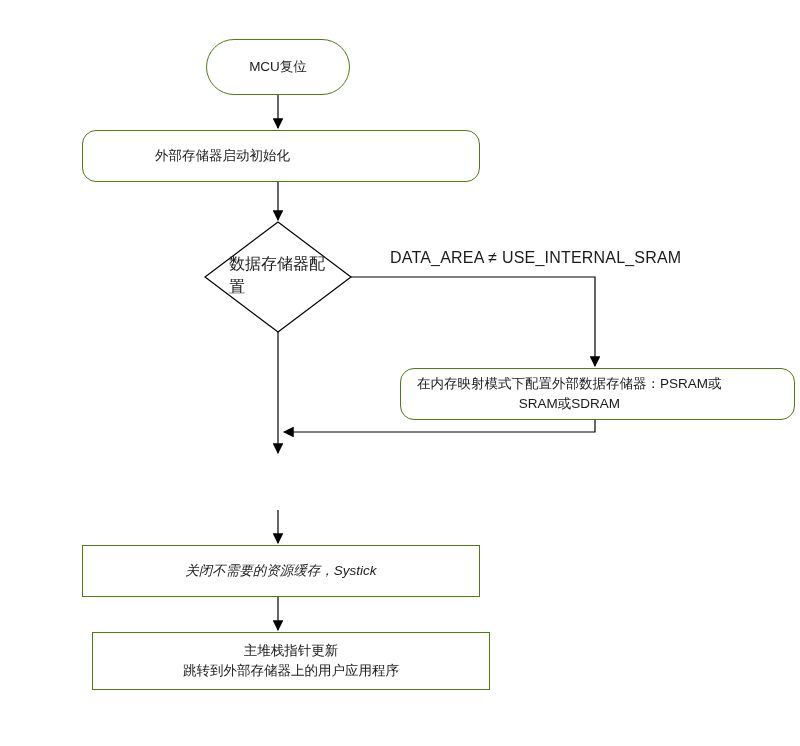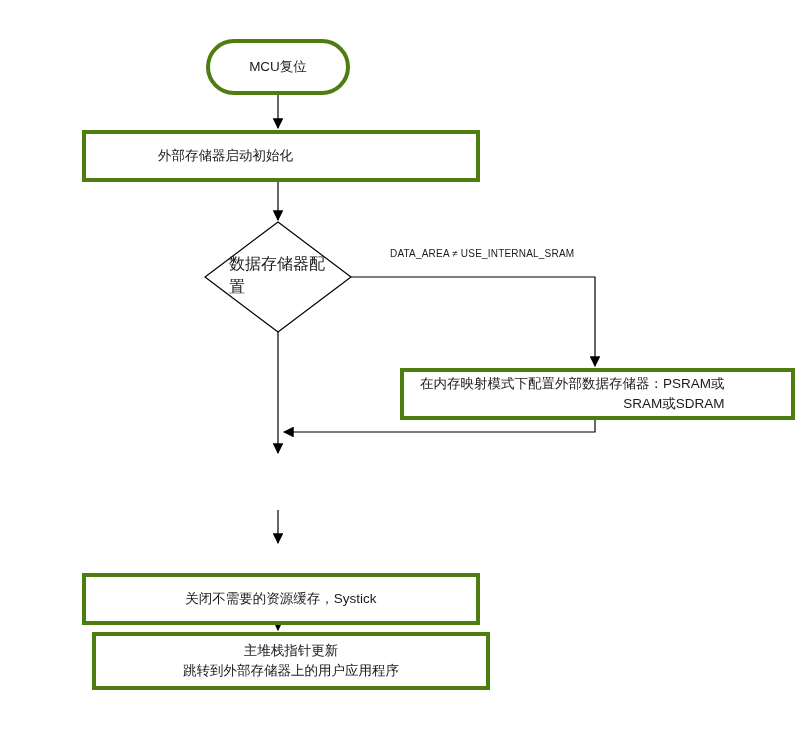--- a/index.html
+++ b/index.html
@@ -15,49 +15,49 @@
     background: #ffffff;
     overflow: hidden;
   }
   svg.connectors {
     position: absolute;
     left: 0; top: 0;
     width: 800px; height: 746px;
   }
   .node {
     position: absolute;
-    border: 4px solid #4d7c0f;
+    border: 1px solid #4d7c0f;
     background: #ffffff;
     color: #1a1a1a;
     font-size: 13.5px;
     line-height: 1.5;
     display: flex;
     align-items: center;
     white-space: pre-line;
   }
   .node.centered { justify-content: center; text-align: center; }
-  .node.leftpad  { justify-content: flex-start; text-align: right; }
+  .node.leftpad  { justify-content: flex-start; text-align: center; border-radius: 14px; }
   .oval {
     border-radius: 28px;
     justify-content: center;
     text-align: center;
   }
   .floating-label {
     position: absolute;
     background: transparent;
     color: #1a1a1a;
     white-space: pre-line;
   }
   .decision-label {
     font-size: 16px;
     line-height: 1.45;
     text-align: left;
   }
   .branch-label {
-    font-size: 10px;
+    font-size: 16px;
     line-height: 1.2;
     white-space: nowrap;
     letter-spacing: 0.2px;
   }
 </style>
 </head>
 <body>
 
 <div class="canvas">
 
@@ -97,21 +97,21 @@
 置</div>
 
   <div class="floating-label branch-label" style="left:390px; top:248px;">DATA_AREA ≠ USE_INTERNAL_SRAM</div>
 
   <div class="node leftpad" style="left:400px; top:368px; width:395px; height:52px; padding:4px 16px;">
     <span>在内存映射模式下配置外部数据存储器：PSRAM或
 SRAM或SDRAM</span>
   </div>
 
 
-  <div class="node centered" style="left:82px; top:573px; width:398px; height:52px;">
+  <div class="node centered" style="left:82px; top:545px; width:398px; height:52px;font-style:italic;">
     <span>关闭不需要的资源缓存，Systick</span>
   </div>
 
   <div class="node centered" style="left:92px; top:632px; width:398px; height:58px;">
     <span>主堆栈指针更新
 跳转到外部存储器上的用户应用程序</span>
   </div>
 
 </div>
 

